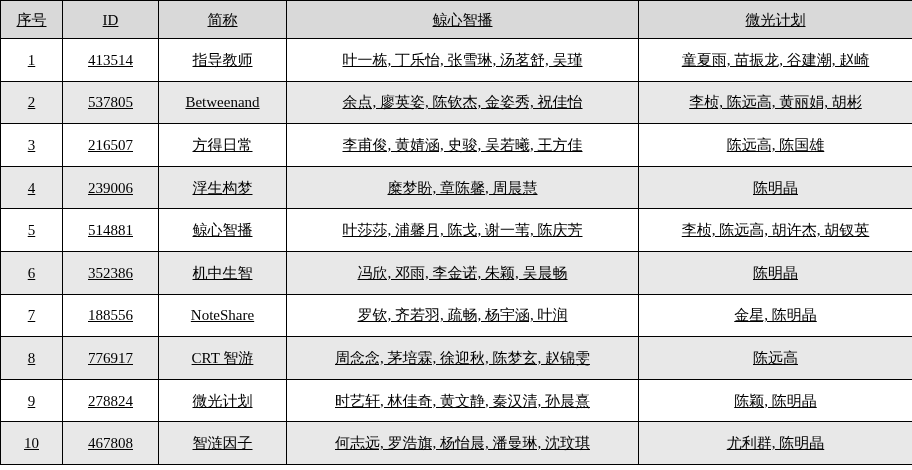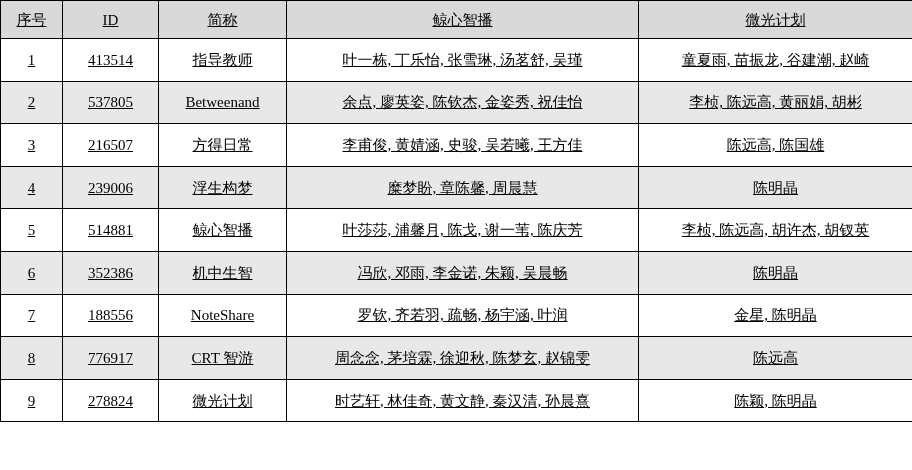--- a/index.html
+++ b/index.html
@@ -133,15 +133,22 @@
         <td>周念念, 茅培霖, 徐迎秋, 陈梦玄, 赵锦雯</td>
         <td>陈远高</td>
       </tr>
       <tr class="plain">
         <td>9</td>
         <td>278824</td>
         <td>微光计划</td>
         <td>时艺轩, 林佳奇, 黄文静, 秦汉清, 孙晨熹</td>
         <td>陈颖, 陈明晶</td>
       </tr>
+      <tr class="shaded">
+        <td>10</td>
+        <td>467808</td>
+        <td>智涟因子</td>
+        <td>何志远, 罗浩旗, 杨怡晨, 潘曼琳, 沈玟琪</td>
+        <td>尤利群, 陈明晶</td>
+      </tr>
     </tbody>
   </table>
 </div>
 
 </body></html>

